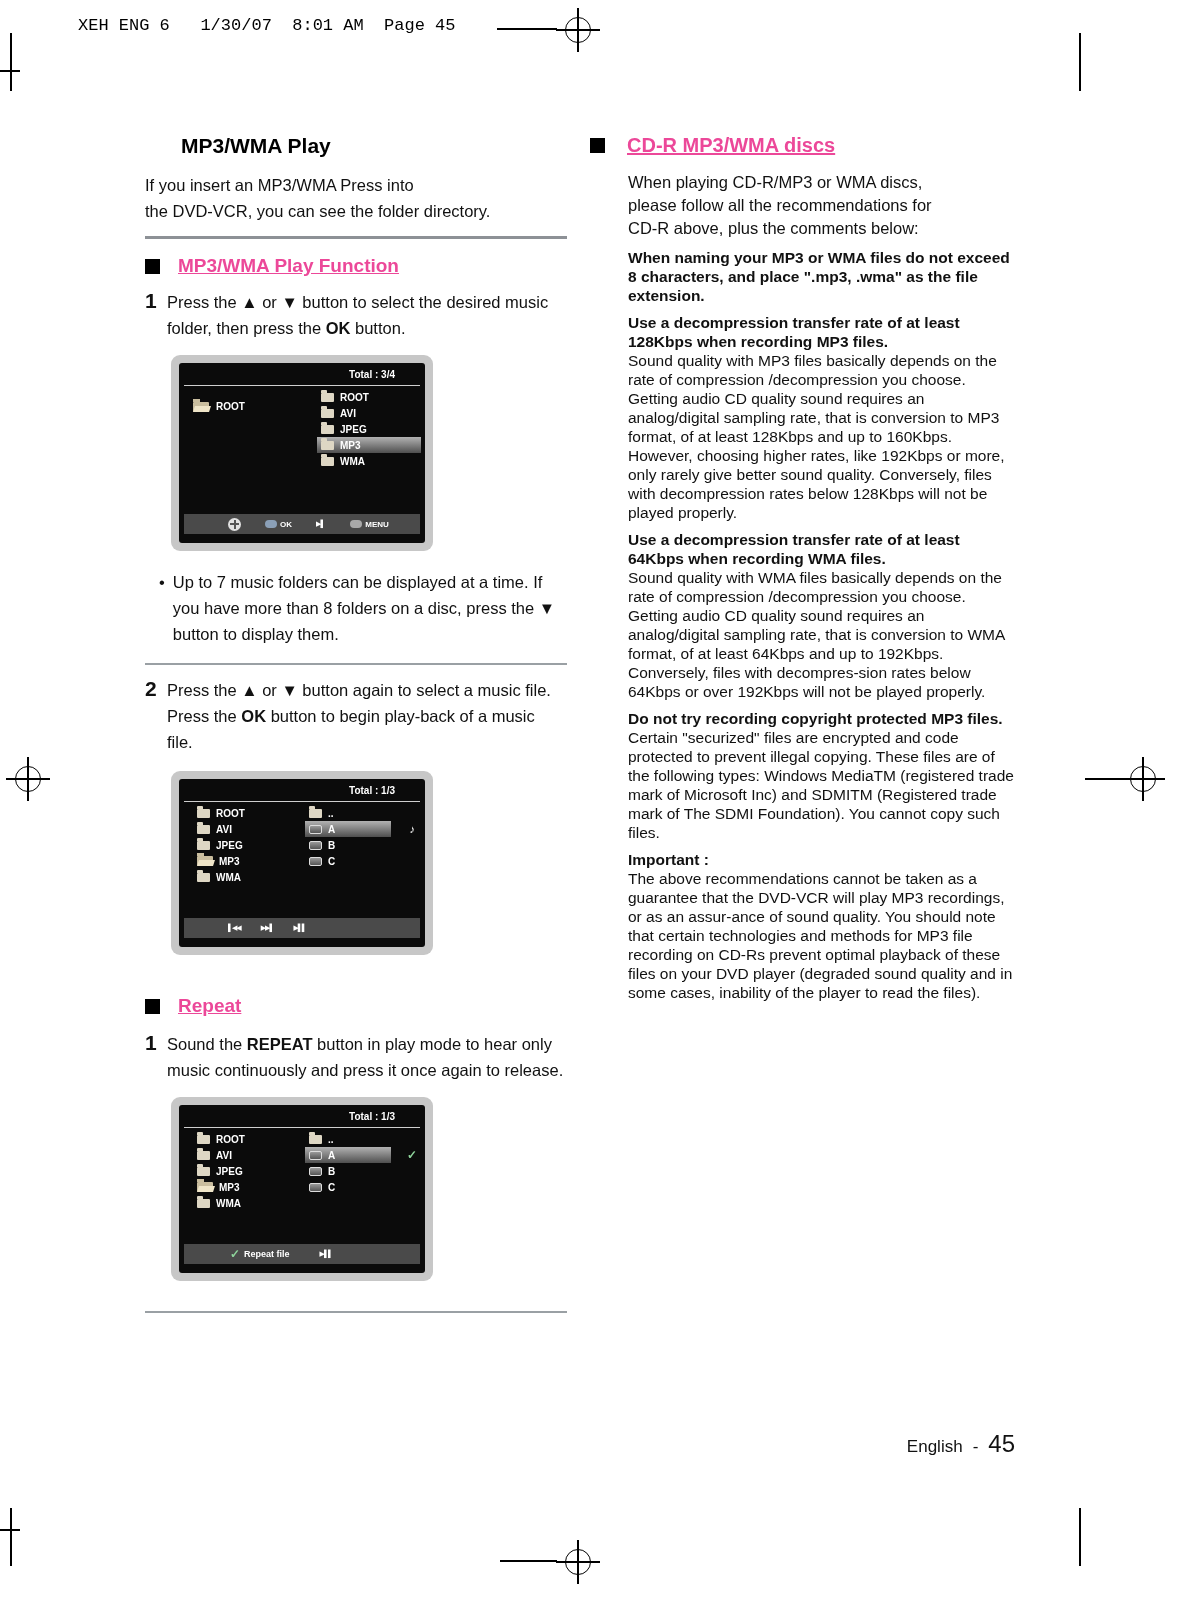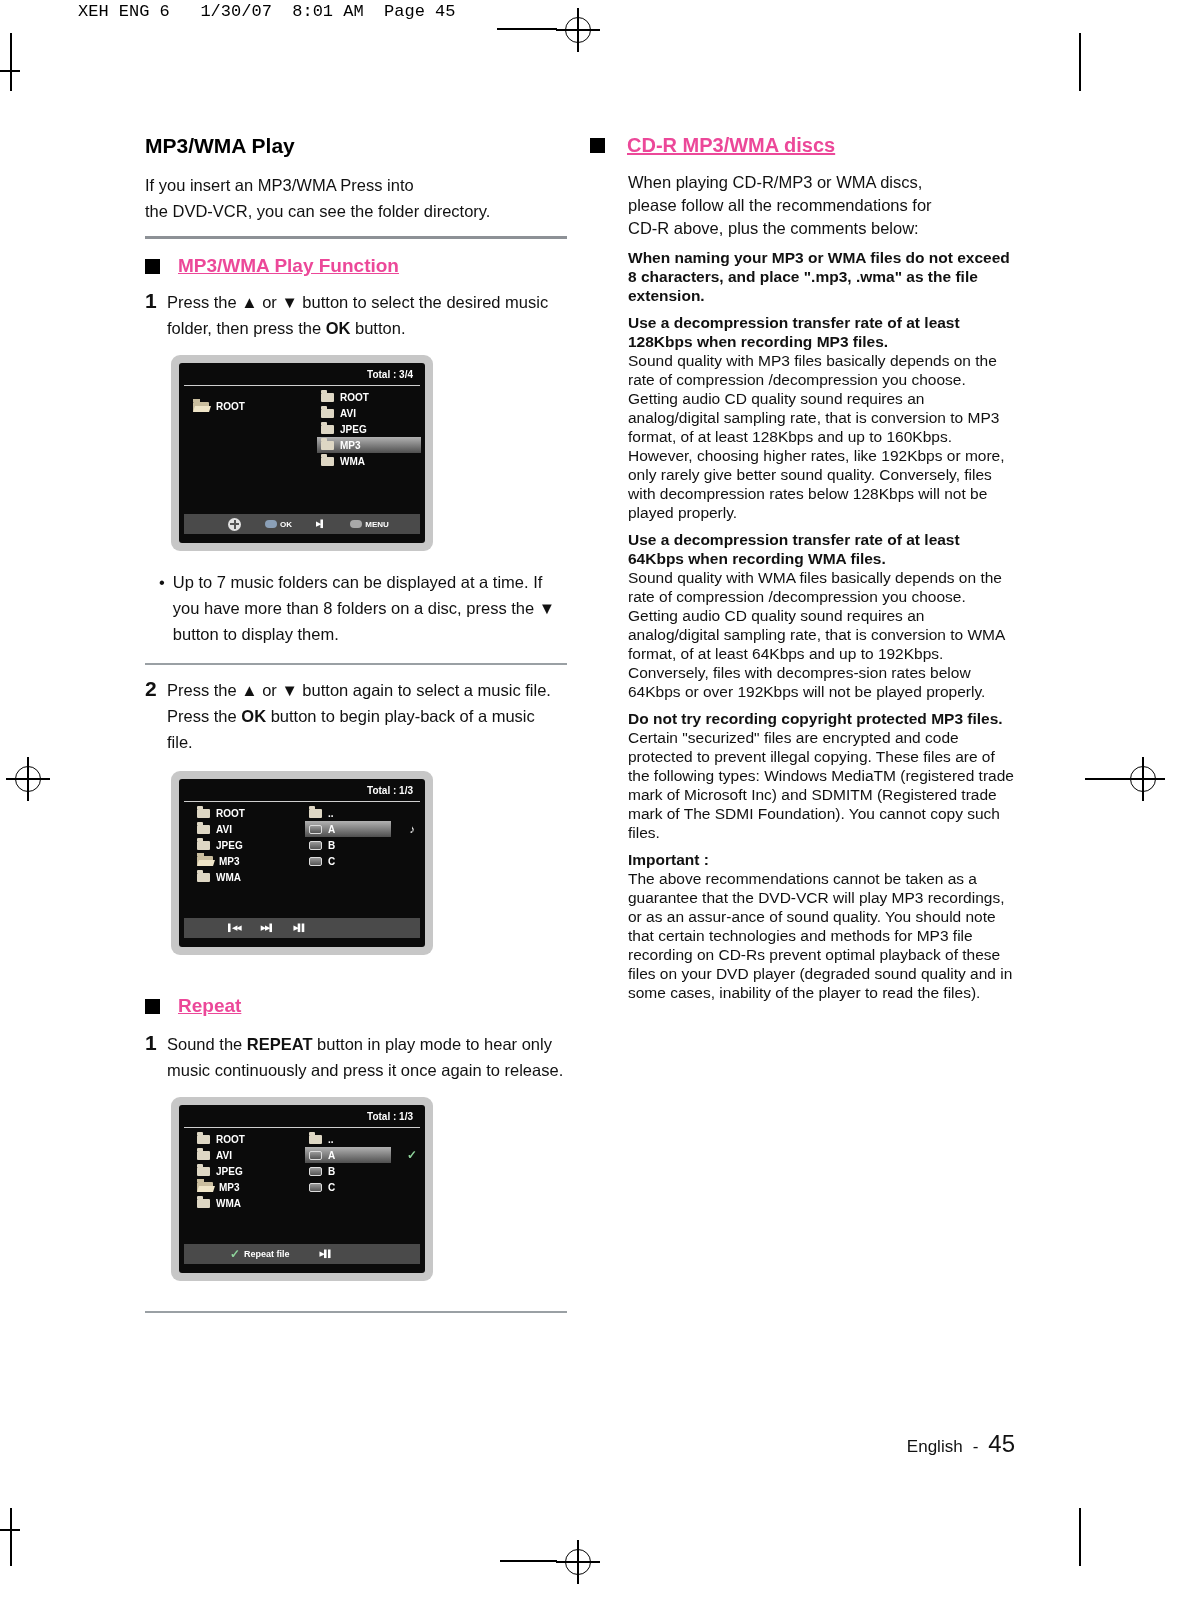--- a/index.html
+++ b/index.html
@@ -1,33 +1,33 @@
 <!DOCTYPE html>
 <html><head>
 <meta charset="utf-8">
 <style>
   * { margin:0; padding:0; box-sizing:border-box; }
   html,body { background:#ffffff; }
   body { font-family:"Liberation Sans", sans-serif; color:#111; }
   .page { position:relative; width:1183px; height:1600px; background:#fff; overflow:hidden; }
 
   
-  .print-header { position:absolute; left:78px; top:2px; font-family:"Liberation Mono", monospace;
+  .print-header { position:absolute; left:78px; top:16px; font-family:"Liberation Mono", monospace;
                   font-size:17px; color:#000; white-space:pre; }
   .mark { position:absolute; background:#000; }
   .regmark { position:absolute; width:26px; height:26px; }
   .regmark::before { content:""; position:absolute; inset:0; border:1.6px solid #000; border-radius:50%; }
   .regmark .h { position:absolute; left:-9px; right:-9px; top:12px; height:1.6px; background:#000; }
   .regmark .v { position:absolute; top:-9px; bottom:-9px; left:12px; width:1.6px; background:#000; }
 
   
   .col-left  { position:absolute; left:145px; top:134px; width:422px; }
   .col-right { position:absolute; left:590px; top:134px; width:430px; }
 
-  .h1 { font-size:21px; font-weight:bold; color:#000; }
+  .h1 { font-size:21px; font-weight:bold; color:#000;margin-left:36px; }
   .body-text { font-size:16.5px; line-height:26px; white-space:pre-line; }
   .rule-thick { height:3px; background:#8d9196; margin-top:12px; }
   .rule-thin  { height:2px; background:#9aa0a4; }
 
   .sec-head { display:flex; align-items:center; gap:18px; margin-top:16px; }
   .sec-square { width:15px; height:15px; background:#000; flex:none; }
   .sec-title { font-size:19px; font-weight:bold; color:#ec4899;text-decoration:underline; }
   .sec-title.big { font-size:20px; }
 
   .step { display:flex; margin-top:12px; }
@@ -36,21 +36,21 @@
   .step-text b { font-weight:bold; }
 
   .bullet-note { display:flex; gap:8px; margin-top:18px; margin-left:14px; width:400px;
                  font-size:16.5px; line-height:26px; }
   .bullet-mark { flex:none; }
 
   
   .tv { width:262px; background:#c7c7c7; border-radius:9px; padding:8px; margin-left:26px; }
   .tv-screen { position:relative; background:#0b0b0b; border-radius:3px; height:180px; }
   .tv-screen.short { height:168px; }
-  .tv-total { position:absolute; top:6px; right:12px; color:#fff; font-size:10px; font-weight:bold; }
+  .tv-total { position:absolute; top:6px; right:30px; color:#fff; font-size:10px; font-weight:bold; }
   .tv-rule { position:absolute; top:22px; left:5px; right:5px; height:1px; background:#cfcfcf; }
   .tv-current { position:absolute; top:38px; left:14px; display:flex; gap:7px; align-items:center;
                 color:#fff; font-size:10px; font-weight:bold; }
   .tv-list-right { position:absolute; top:26px; left:138px; width:104px; }
   .tv-list-left  { position:absolute; top:26px; left:14px;  width:100px; }
   .tv-list-files { position:absolute; top:26px; left:126px; width:118px; }
   .tv-row { display:flex; align-items:center; gap:6px; height:16px; color:#fff;
             font-size:10px; font-weight:bold; padding:0 4px; }
   .tv-row.sel { background:linear-gradient(180deg,#b2b2b2,#4f4f4f); }
   .tv-row.relsel { position:relative; }

